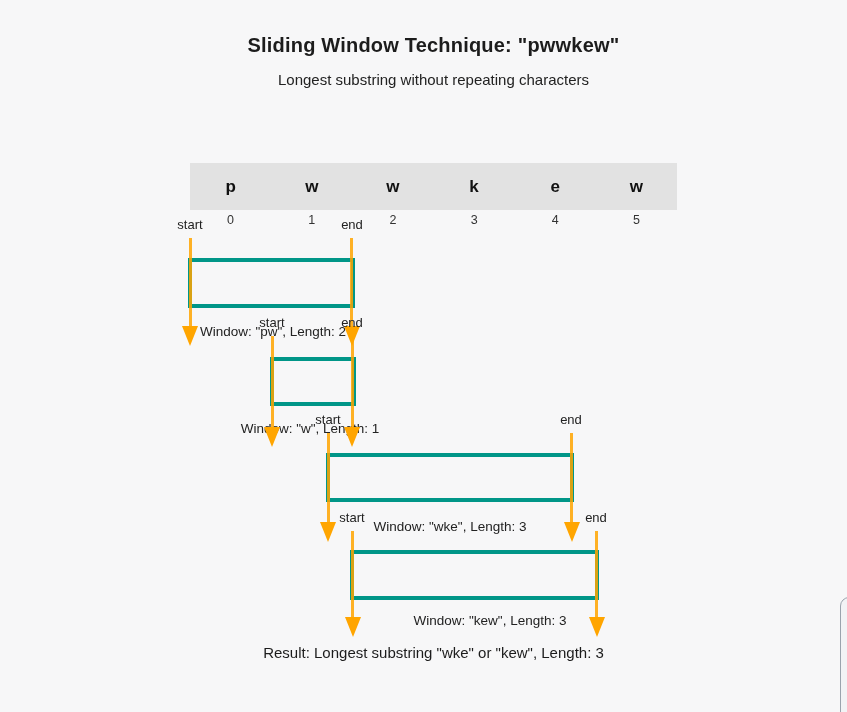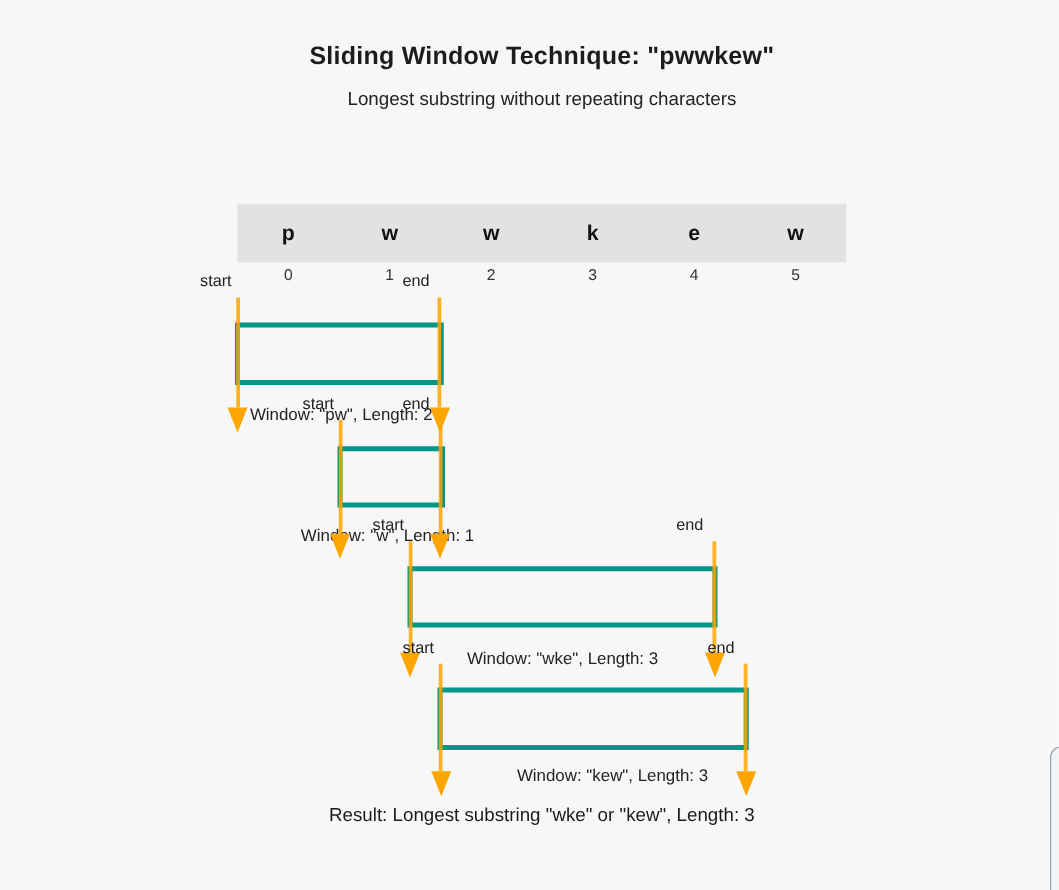--- a/index.html
+++ b/index.html
@@ -8,21 +8,21 @@
     position:relative;width:847px;height:712px;
     background:var(--bg,#f7f7f8);overflow:hidden;
   }
   .centered-line{position:absolute;left:0;width:867px;text-align:center;color:#1c1c1c;}
   .page-title{top:34px;font-size:20px;font-weight:bold;letter-spacing:.2px;}
   .page-subtitle{top:71px;font-size:15px;color:#222;}
   .char-band{position:absolute;left:190px;top:163px;width:487px;height:47px;background:var(--band,#e2e2e2);display:flex;}
   .char-cell{flex:1;text-align:center;line-height:47px;font-size:17px;font-weight:bold;color:#111;}
   .index-row{position:absolute;left:190px;top:213px;width:487px;display:flex;}
   .index-cell{flex:1;text-align:center;font-size:12.5px;color:#333;}
-  .ptr-label{position:absolute;width:60px;margin-left:-30px;text-align:left;font-size:13px;color:#222;z-index:6;}
+  .ptr-label{position:absolute;width:60px;margin-left:-30px;text-align:center;font-size:13px;color:#222;z-index:6;}
   .shaft{position:absolute;width:3px;background:var(--arrow,#FFA500);opacity:.85;z-index:4;}
   .head{position:absolute;width:0;height:0;margin-left:-8px;
         border-left:8px solid transparent;border-right:8px solid transparent;
         border-top:20px solid var(--arrow,#FFA500);z-index:5;}
   .win-rect{position:absolute;border:4px solid var(--teal,#009688);box-sizing:border-box;z-index:2;}
   .win-label{position:absolute;transform:translateX(-50%);white-space:nowrap;font-size:13.5px;color:#222;z-index:3;}
   .result-line{top:644px;font-size:15px;color:#1c1c1c;}
   .scroll-thumb{position:absolute;left:840px;top:597px;width:26px;height:150px;
         background:#f2f3f5;border:1.5px solid #9aa3ad;border-radius:9px;box-sizing:border-box;z-index:9;}
 </style>

